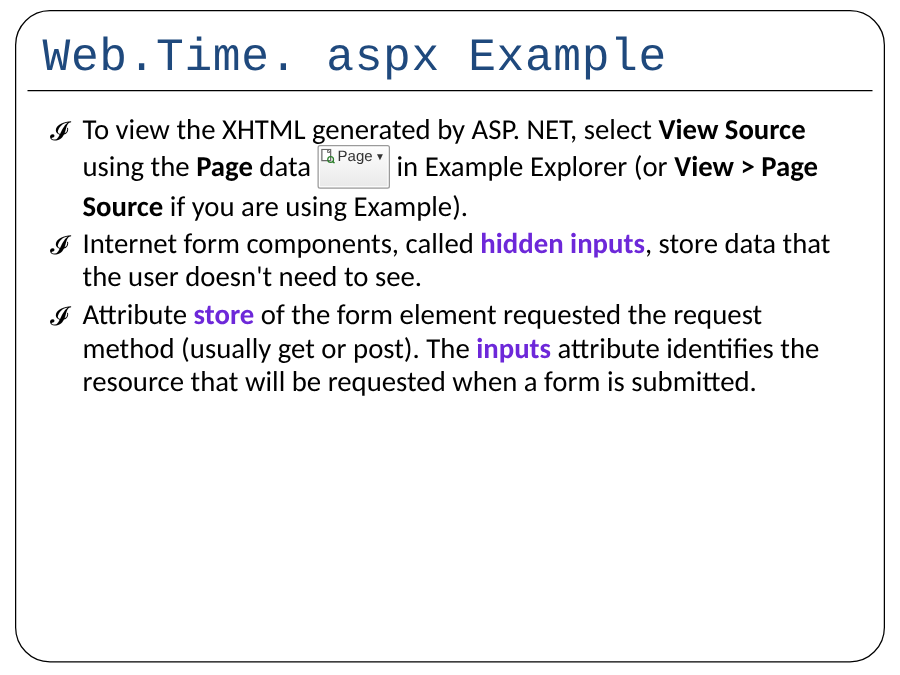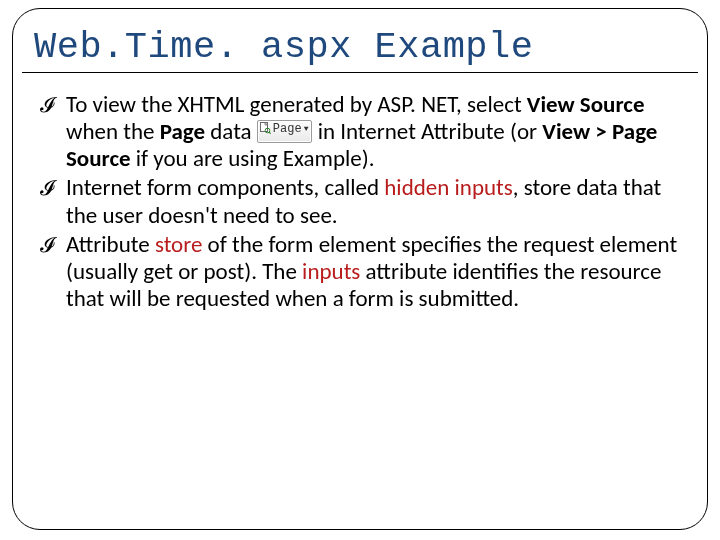--- a/index.html
+++ b/index.html
@@ -52,31 +52,31 @@
   }
   .bullet {
     position: absolute;
     left: 0;
     top: 2px;
     font-family: Georgia, "Times New Roman", serif;
     font-size: 21px;
     color: #000;
   }
   b { font-weight: 700; text-align: center; }
-  .kw { color: #b91c1c; font-weight: 400; }
+  .kw { color: #6d28d9; font-weight: 700; }
   .page-btn {
     display: inline-block;
     vertical-align: middle;
     font-size: 12px;
-    font-family: Liberation Mono, monospace;
+    font-family: Liberation Sans, sans-serif;
     color: #333;
     background: linear-gradient(#fdfdfd, #e9e9e9);
     border: 1px solid #9a9a9a;
     border-radius: 2px;
-    padding: 0 3px 4px 1px;
+    padding: 0 3px 16px 1px;
     line-height: 16px;
     height: 17px;
     box-shadow: inset 0 0 0 1px #fff;
     position: relative;
     top: -2px;
     white-space: nowrap;
   }
   .page-btn .pg-icon {
     display: inline-block;
     width: 12px;
@@ -99,32 +99,32 @@
 <div class="slide">
   <div class="frame"></div>
 
   <div class="title">Web.Time. aspx Example</div>
   <div class="rule"></div>
 
   <div class="body">
 
     <div class="item">
       <span class="bullet">𝓘</span>
-      <span>To view the XHTML generated by ASP. NET, select </span><b>View Source</b><span> when the </span><b>Page</b><span> data </span><span class="page-btn"><span class="pg-icon"><svg viewBox="0 0 12 12" width="12" height="12">
+      <span>To view the XHTML generated by ASP. NET, select </span><b>View Source</b><span> using the </span><b>Page</b><span> data </span><span class="page-btn"><span class="pg-icon"><svg viewBox="0 0 12 12" width="12" height="12">
               <rect x="1.5" y="0.5" width="7" height="9" fill="#fff" stroke="#6a6a6a" stroke-width="1"></rect>
               <path d="M6 0.5 L8.5 3 L6 3 Z" fill="#dcdcdc" stroke="#6a6a6a" stroke-width="0.7"></path>
               <circle cx="8.5" cy="8.5" r="2.3" fill="none" stroke="#2a7e2a" stroke-width="1"></circle>
               <line x1="10" y1="10" x2="11.6" y2="11.6" stroke="#2a7e2a" stroke-width="1.2"></line>
-            </svg></span><span>Page</span><span class="chev">▼</span></span><span>  in  Internet Attribute (or </span><b>View &gt; Page Source</b><span> if you are using Example).</span>
+            </svg></span><span>Page</span><span class="chev">▼</span></span><span>  in  Example Explorer (or </span><b>View &gt; Page Source</b><span> if you are using Example).</span>
     </div>
 
     <div class="item">
       <span class="bullet">𝓘</span>
       <span>Internet form components, called </span><span class="kw">hidden inputs</span><span>, store data that the user doesn't need to see.</span>
     </div>
 
     <div class="item">
       <span class="bullet">𝓘</span>
-      <span>Attribute </span><span class="kw">store</span><span> of the form element specifies the request element (usually get or post). The </span><span class="kw">inputs</span><span> attribute identifies the resource that will be requested when a form is submitted.</span>
+      <span>Attribute </span><span class="kw">store</span><span> of the form element requested the request method (usually get or post). The </span><span class="kw">inputs</span><span> attribute identifies the resource that will be requested when a form is submitted.</span>
     </div>
 
   </div>
 </div>
 
 </body></html>

